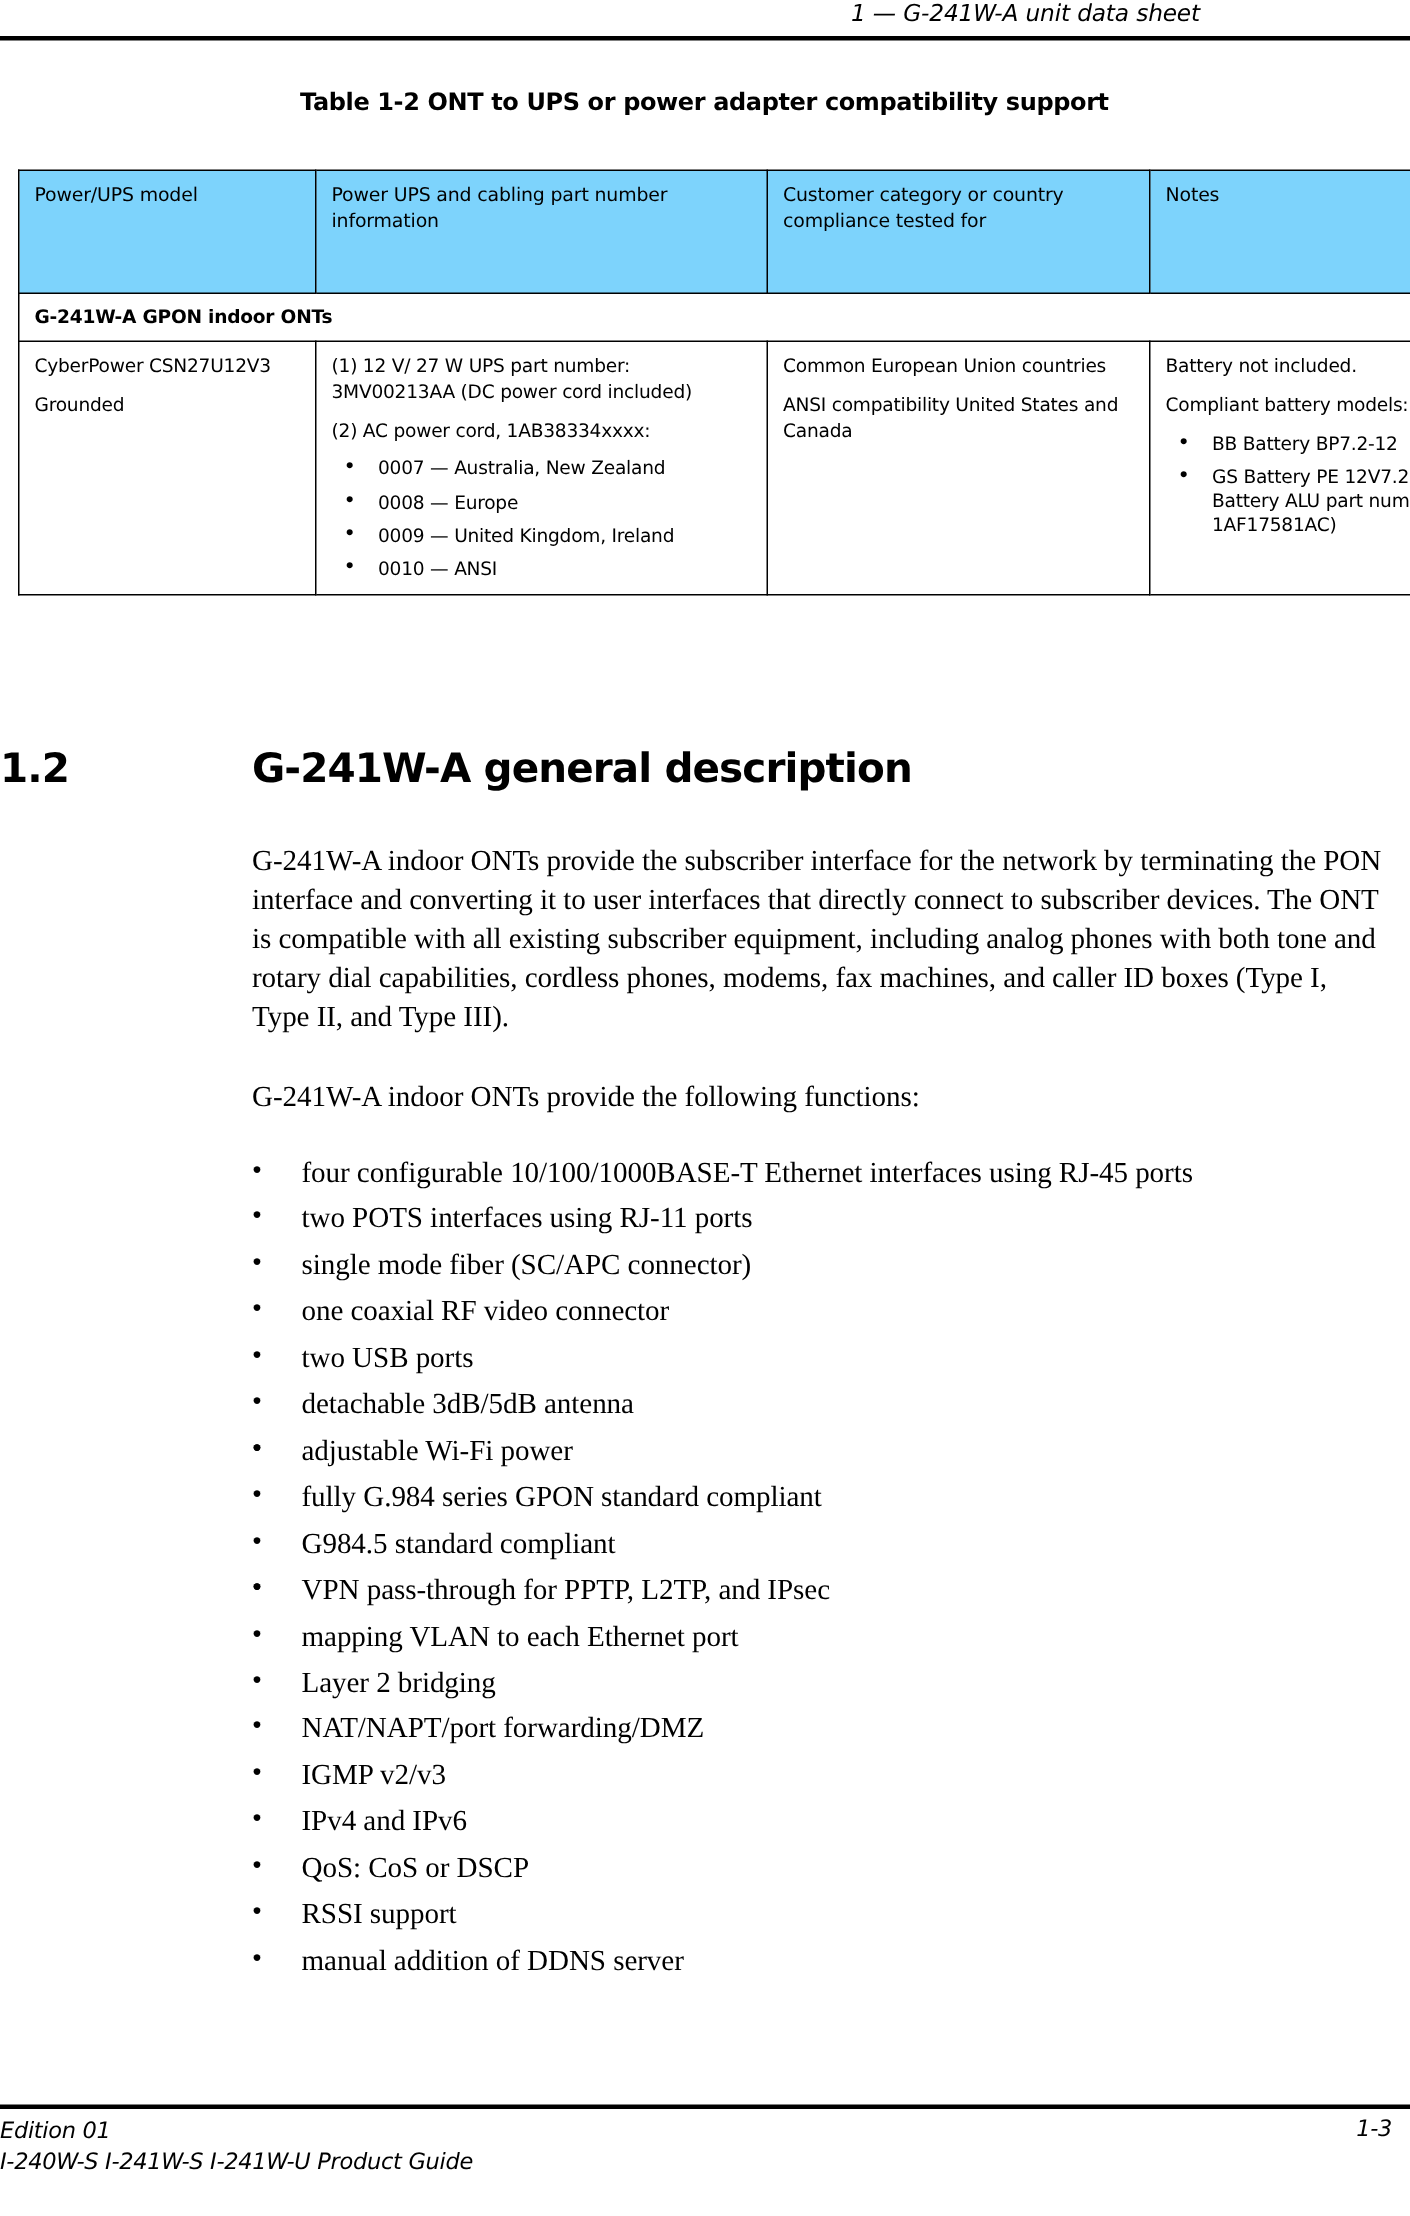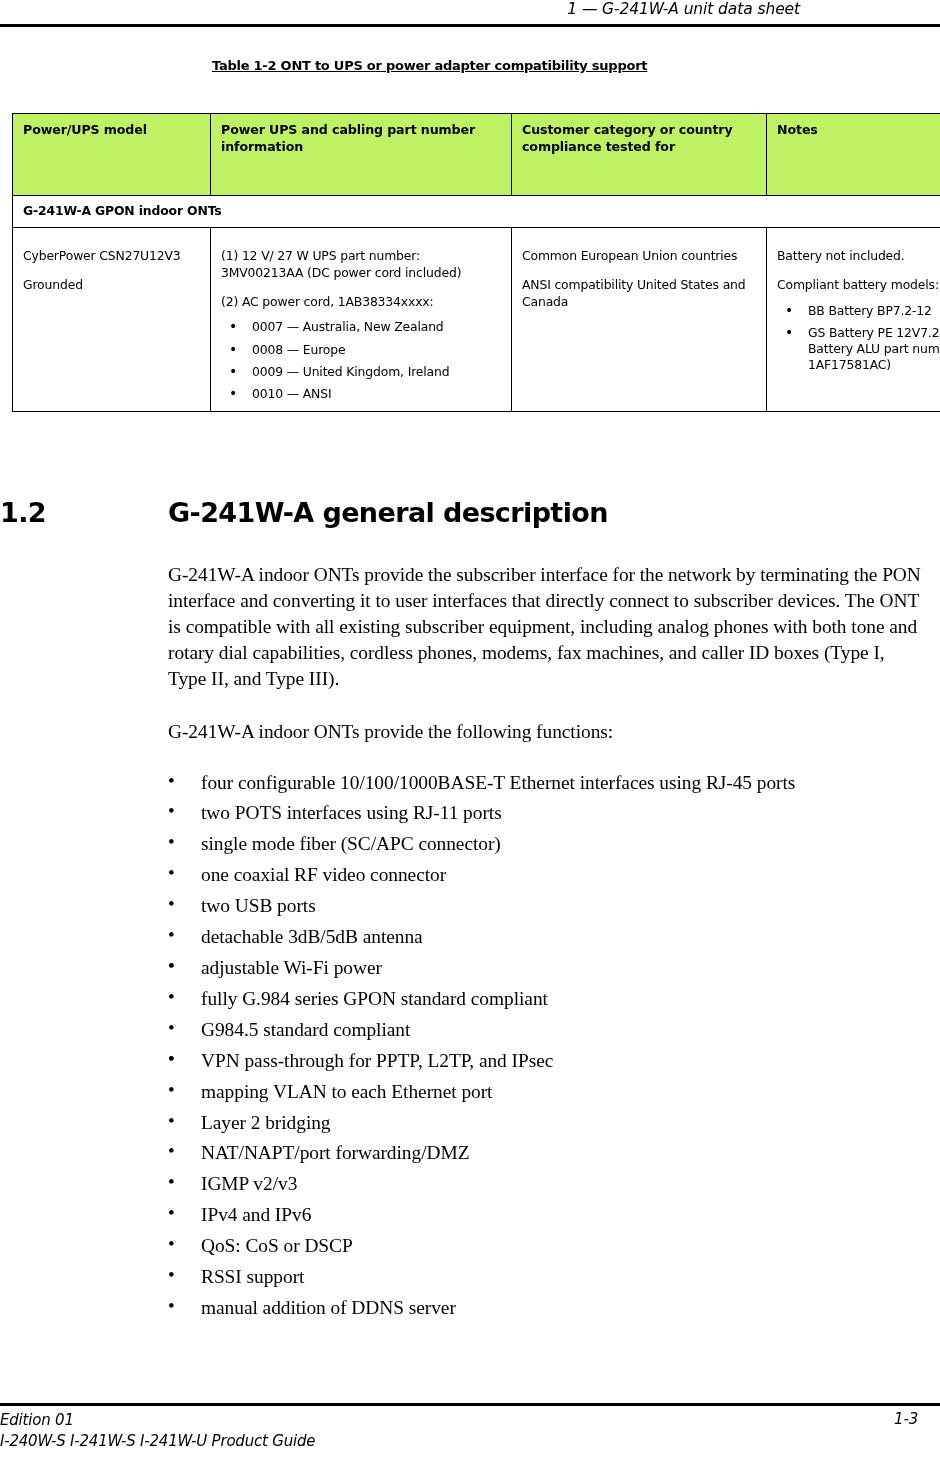--- a/index.html
+++ b/index.html
@@ -39,69 +39,68 @@
     left: 0;
     top: 24px;
     width: 940px;
     height: 3px;
     background: #000;
   }
 
   
   .table-caption {
     position: absolute;
-    left: 212px;
+    left: 200px;
     top: 58px;
     font-family: "DejaVu Sans", sans-serif;
     font-weight: bold;
-    font-size: 13px;
+    font-size: 16px;
     letter-spacing: -0.25px;
     white-space: nowrap;
-    text-decoration: underline;
   }
 
   
   .ups-table {
     position: absolute;
     left: 12px;
     top: 113px;
     width: 916px;
     border-collapse: collapse;
     table-layout: fixed;
     font-family: "DejaVu Sans", sans-serif;
   }
   .ups-table td, .ups-table th {
     border: 1.3px solid #000;
     vertical-align: top;
     padding: 8px 9px 9px 10px;
     text-align: left;
   }
   .ups-table thead th {
-    background: #bef264;
-    font-weight: bold;
+    background: #7dd3fc;
+    font-weight: normal;
     font-size: 12.6px;
     line-height: 1.32;
     letter-spacing: -0.1px;
     height: 64px;
   }
   .group-row td {
     background: #ffffff;
     font-weight: bold;
     font-size: 12.6px;
     letter-spacing: -0.1px;
     padding-top: 7px;
     padding-bottom: 7px;
   }
   .ups-table tbody td {
     font-size: 12.4px;
     line-height: 1.36;
     letter-spacing: -0.15px;
   }
   .cell-p {
-    margin: 12px 0 9px 0;
+    margin: 0 0 9px 0;
   }
   .cell-p:last-child { margin-bottom: 0; }
 
   .cell-list {
     list-style: none;
     margin: 0;
     padding: 0;
   }
   .cell-list li {
     position: relative;
@@ -207,21 +206,21 @@
     top: 25px;
     font-family: "DejaVu Sans", sans-serif;
     font-style: italic;
     font-size: 15px;
     line-height: 1.38;
     letter-spacing: -0.2px;
     white-space: nowrap;
   }
   .footer-page {
     position: absolute;
-    right: 22px;
+    right: 12px;
     top: 25px;
     font-family: "DejaVu Sans", sans-serif;
     font-style: italic;
     font-size: 15px;
     letter-spacing: -0.2px;
     white-space: nowrap;
   }
   .footer-line { display: block; }
 </style>
 </head>

